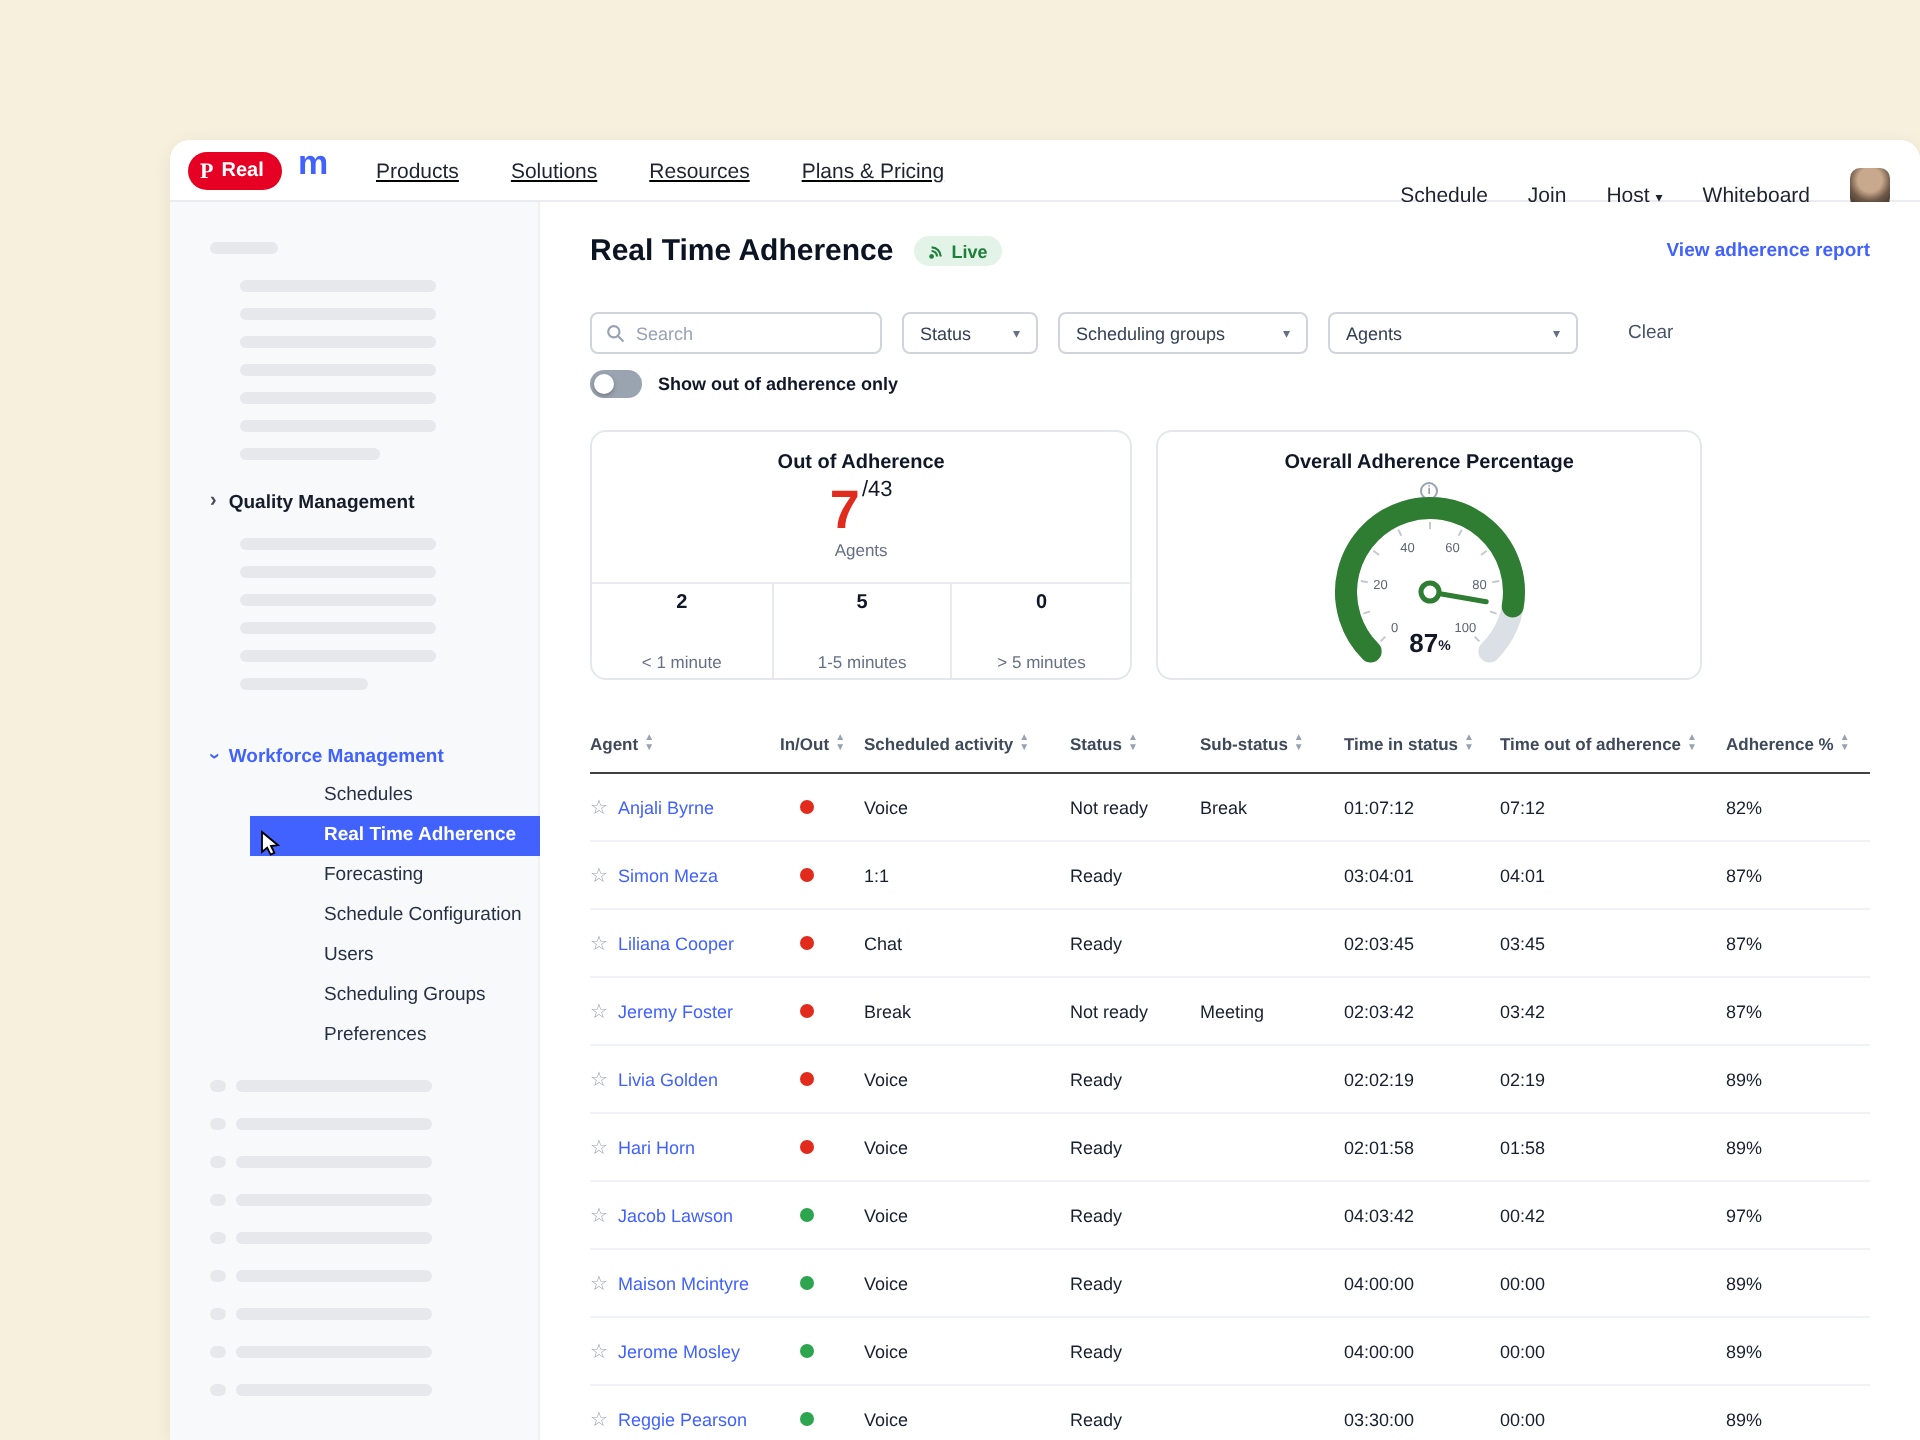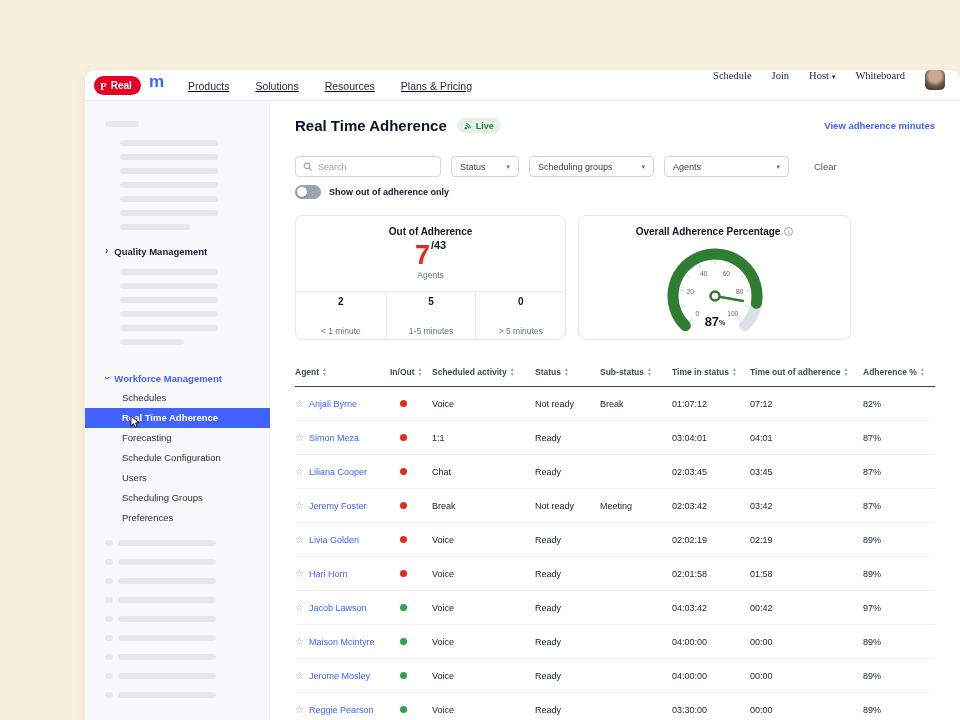--- a/index.html
+++ b/index.html
@@ -9,35 +9,35 @@
   .card { position:absolute; left:85px; top:70px; width:875px; height:650px;
           background:#fff; border-radius:10px 10px 0 0; box-shadow:0 2px 10px rgba(0,0,0,.07); overflow:hidden; }
 
   
   .topnav { position:absolute; left:0; top:0; width:100%; height:31px; border-bottom:1px solid #ececf0; background:#fff; }
   .pin-save { position:absolute; left:9px; top:6px; height:19px; padding:0 9px 0 6px; background:#e60023; color:#fff;
               border-radius:10px; display:flex; align-items:center; gap:4px; font-size:10px; font-weight:700; cursor:pointer; }
   .pin-p { font-size:11px; font-weight:800; font-family:"Liberation Serif", serif; }
   .miro-logo { position:absolute; left:64px; top:2px; font-size:17px; font-weight:800; color:#4262ff; }
   .nav-left { position:absolute; left:103px; top:0; height:31px; display:flex; align-items:center; gap:26px;text-decoration:underline; }
-  .nav-right { position:absolute; right:15px; top:0; height:34px; display:flex; align-items:flex-start; gap:20px;font-family:Liberation Serif, serif; }
+  .nav-right { position:absolute; right:15px; top:0; height:34px; display:flex; align-items:flex-end; gap:20px; }
   .nav-link { font-size:10.5px; font-weight:500; color:#1d2430; cursor:pointer; text-decoration:none; }
   .chev-dn { font-size:7px; color:#1d2430; margin-left:3px; }
   .avatar { width:20px; height:20px; border-radius:5px; cursor:pointer;
             background:radial-gradient(circle at 50% 30%, #c9a98d 0 35%, #6e5847 60%, #2e2a26 100%); }
 
   
   .sidebar { position:absolute; left:0; top:31px; width:185px; height:619px; background:#f8f9fb; border-right:1px solid #eef0f3; }
   .sk { position:absolute; height:6px; border-radius:3px; background:#e6e8ec; }
   .side-label { position:absolute; left:0; width:185px; height:18px; display:flex; align-items:center; gap:6px;
                 padding-left:20px; font-size:9.5px; font-weight:700; color:#151d2b; cursor:pointer; }
   .side-label .chev { font-size:10px; color:#444c59; line-height:1; }
   .side-label.wfm { color:#4262ff; }
   .side-label.wfm .chev { color:#4262ff; display:inline-block; transform:rotate(90deg); }
-  #wfm-items { position:absolute; left:0; top:287px; width:185px; }
+  #wfm-items { position:absolute; left:0; top:287px; width:185px;padding-left:40px; }
   .side-item { height:20px; line-height:20px; padding-left:37px; font-size:9.5px; font-weight:500; color:#253042; cursor:pointer; }
   .side-item.selected { background:#4262ff; color:#fff; font-weight:600; }
   .cursor-svg { position:absolute; left:45px; top:314px; }
 
   
   .content { position:absolute; left:185px; top:31px; width:690px; height:619px; background:#fff; }
 
   .page-head { position:absolute; left:25px; top:16px; width:640px; display:flex; align-items:center; }
   .page-title { font-size:15px; font-weight:700; color:#0c1322; }
   .live-badge { margin-left:10px; height:15px; padding:0 7px; background:#e3f3e8; color:#1e7e3a; border-radius:8px;
@@ -58,30 +58,30 @@
   .toggle { width:26px; height:14px; border-radius:8px; background:#9aa3b0; position:relative; cursor:pointer; }
   .toggle .knob { position:absolute; left:2px; top:2px; width:10px; height:10px; border-radius:50%; background:#fff; box-shadow:0 1px 2px rgba(0,0,0,.25); }
   .toggle-label { font-size:9px; font-weight:600; color:#101828; }
 
   .cards { position:absolute; left:25px; top:114px; width:556px; height:125px; display:flex; gap:12px; }
   .stat-card { border:1px solid #e4e7ec; border-radius:8px; background:#fff; position:relative; overflow:hidden; }
   .ooa-card { width:313px; height:125px; display:flex; flex-direction:column; }
   .card-title { text-align:center; font-size:10px; font-weight:600; color:#101828; margin-top:10px; }
   .ooa-num-row { display:flex; justify-content:center; align-items:flex-end; margin-top:2px; }
   .ooa-count { font-size:27px; font-weight:700; color:#e02b1d; line-height:1; }
-  .ooa-total { font-size:11px; font-weight:700; color:#101828; margin:0 0 18px 1px; }
+  .ooa-total { font-size:11px; font-weight:400; color:#101828; margin:0 0 18px 1px; }
   .ooa-sub { text-align:center; font-size:8.5px; color:#667085; margin-top:1px; }
   .buckets { margin-top:auto; height:48px; border-top:1px solid #e8eaee; display:grid; grid-template-columns:1fr 1fr 1fr; }
   .bucket { display:flex; flex-direction:column; align-items:center; justify-content:center; gap:3px; }
   .bucket + .bucket { border-left:1px solid #e8eaee; }
   .bucket-val { font-size:10px; font-weight:700; color:#101828; }
   .bucket-lab { font-size:8.5px; color:#667085;margin-top:16px; }
 
   .gauge-card { width:315px; height:125px; }
-  .gauge-title-row { display:flex; align-items:center; justify-content:center; gap:4px; margin-top:10px; }
+  .gauge-title-row { display:flex; align-items:center; justify-content:center; gap:4px; margin-top:10px;flex-direction:column; }
   .info-icon { width:9px; height:9px; border:1px solid #98a2b3; border-radius:50%; color:#98a2b3; font-size:6px;
                display:flex; align-items:center; justify-content:center; font-weight:700; cursor:pointer; }
   .gauge-wrap { position:absolute; left:50%; top:20px; transform:translateX(-50%); }
   .g-lab { font-size:6.5px; fill:#5b6573; text-anchor:middle; }
   .g-val { font-size:13px; font-weight:700; fill:#121826; text-anchor:middle; }
   .g-unit { font-size:7px; }
 
   
   .table { position:absolute; left:25px; top:256px; width:640px; }
   .t-grid { display:grid; grid-template-columns:95px 42px 103px 65px 72px 78px 113px 72px; align-items:center; }
@@ -190,21 +190,21 @@
     <div class="page-head">
       <span class="page-title">Real Time Adherence</span>
       <span class="live-badge">
         <svg class="live-sig" width="9" height="9" viewBox="0 0 10 10">
           <circle cx="2" cy="8" r="1.3" fill="#1e7e3a"></circle>
           <path d="M2 5 A3 3 0 0 1 5 8" stroke="#1e7e3a" stroke-width="1.2" fill="none"></path>
           <path d="M2 3 A5 5 0 0 1 7 8" stroke="#1e7e3a" stroke-width="1.2" fill="none"></path>
         </svg>
         <span>Live</span>
       </span>
-      <a class="report-link">View adherence minutes</a>
+      <a class="report-link">View adherence report</a>
     </div>
 
     <div class="filters">
       <div class="search-box">
         <svg width="10" height="10" viewBox="0 0 11 11">
           <circle cx="4.3" cy="4.3" r="3.1" stroke="#98a2b3" stroke-width="1.2" fill="none"></circle>
           <line x1="6.7" y1="6.7" x2="9.6" y2="9.6" stroke="#98a2b3" stroke-width="1.2"></line>
         </svg>
         <input type="text" placeholder="Search" style="">
       </div>

